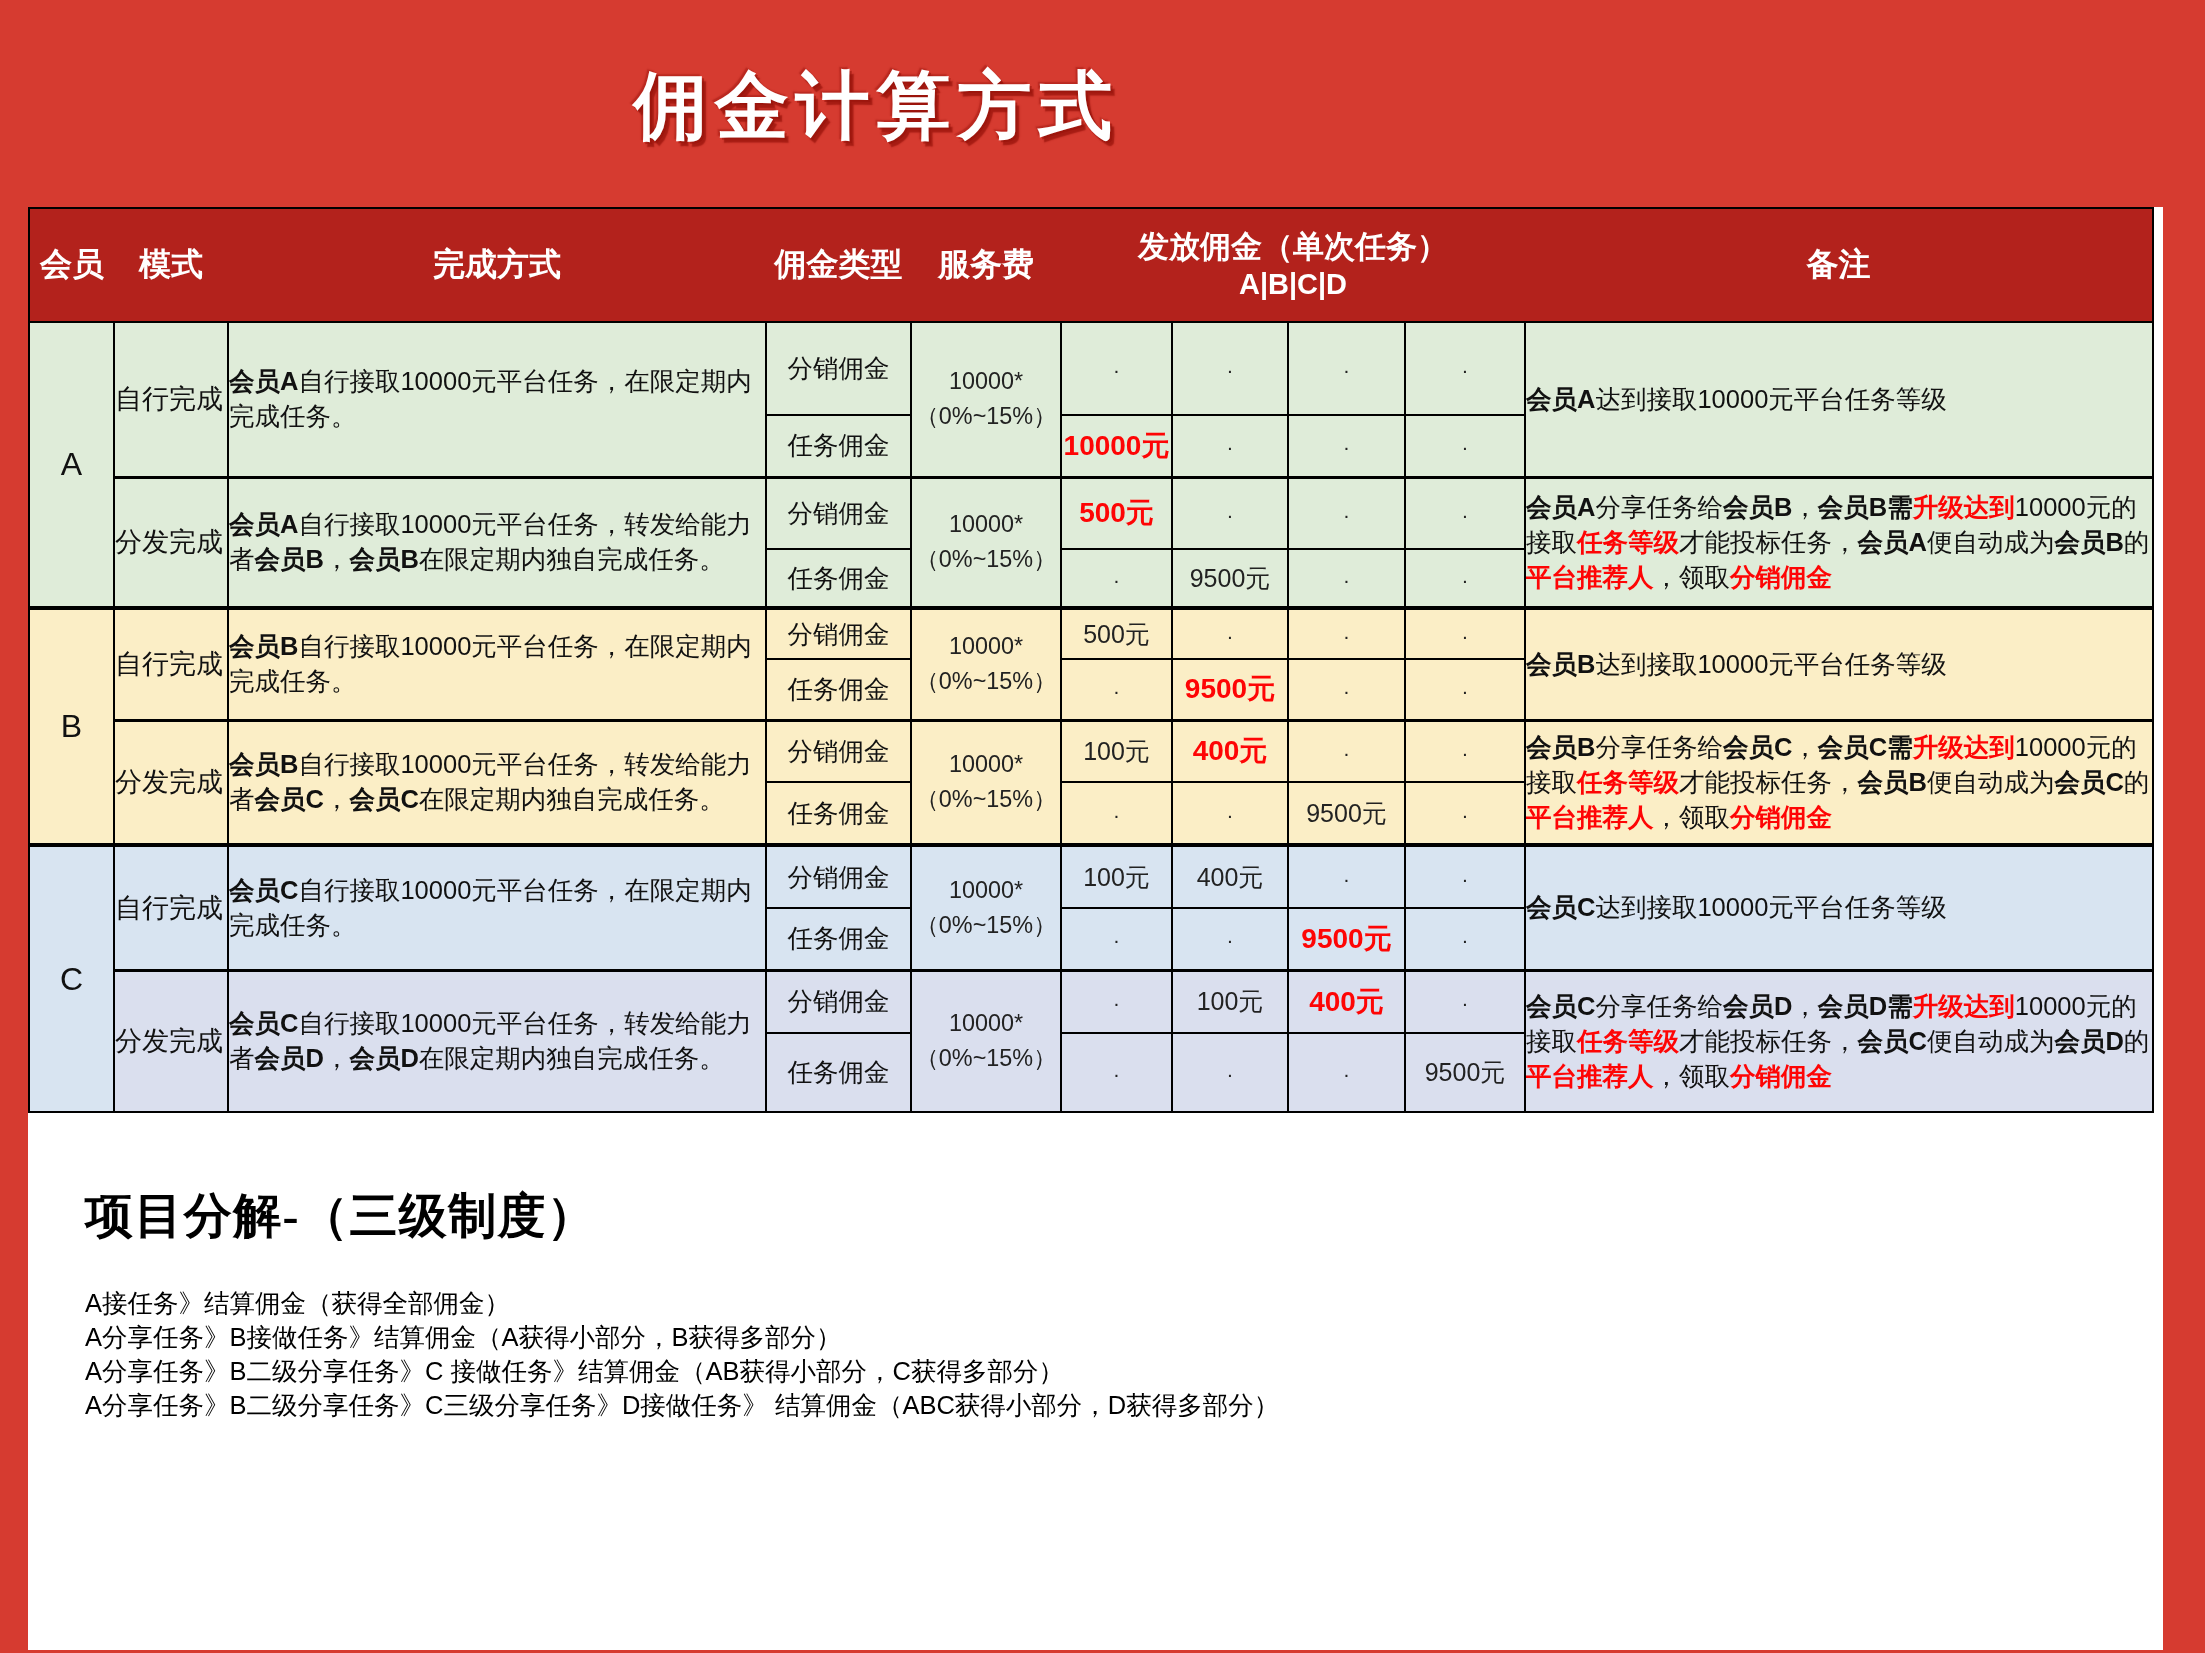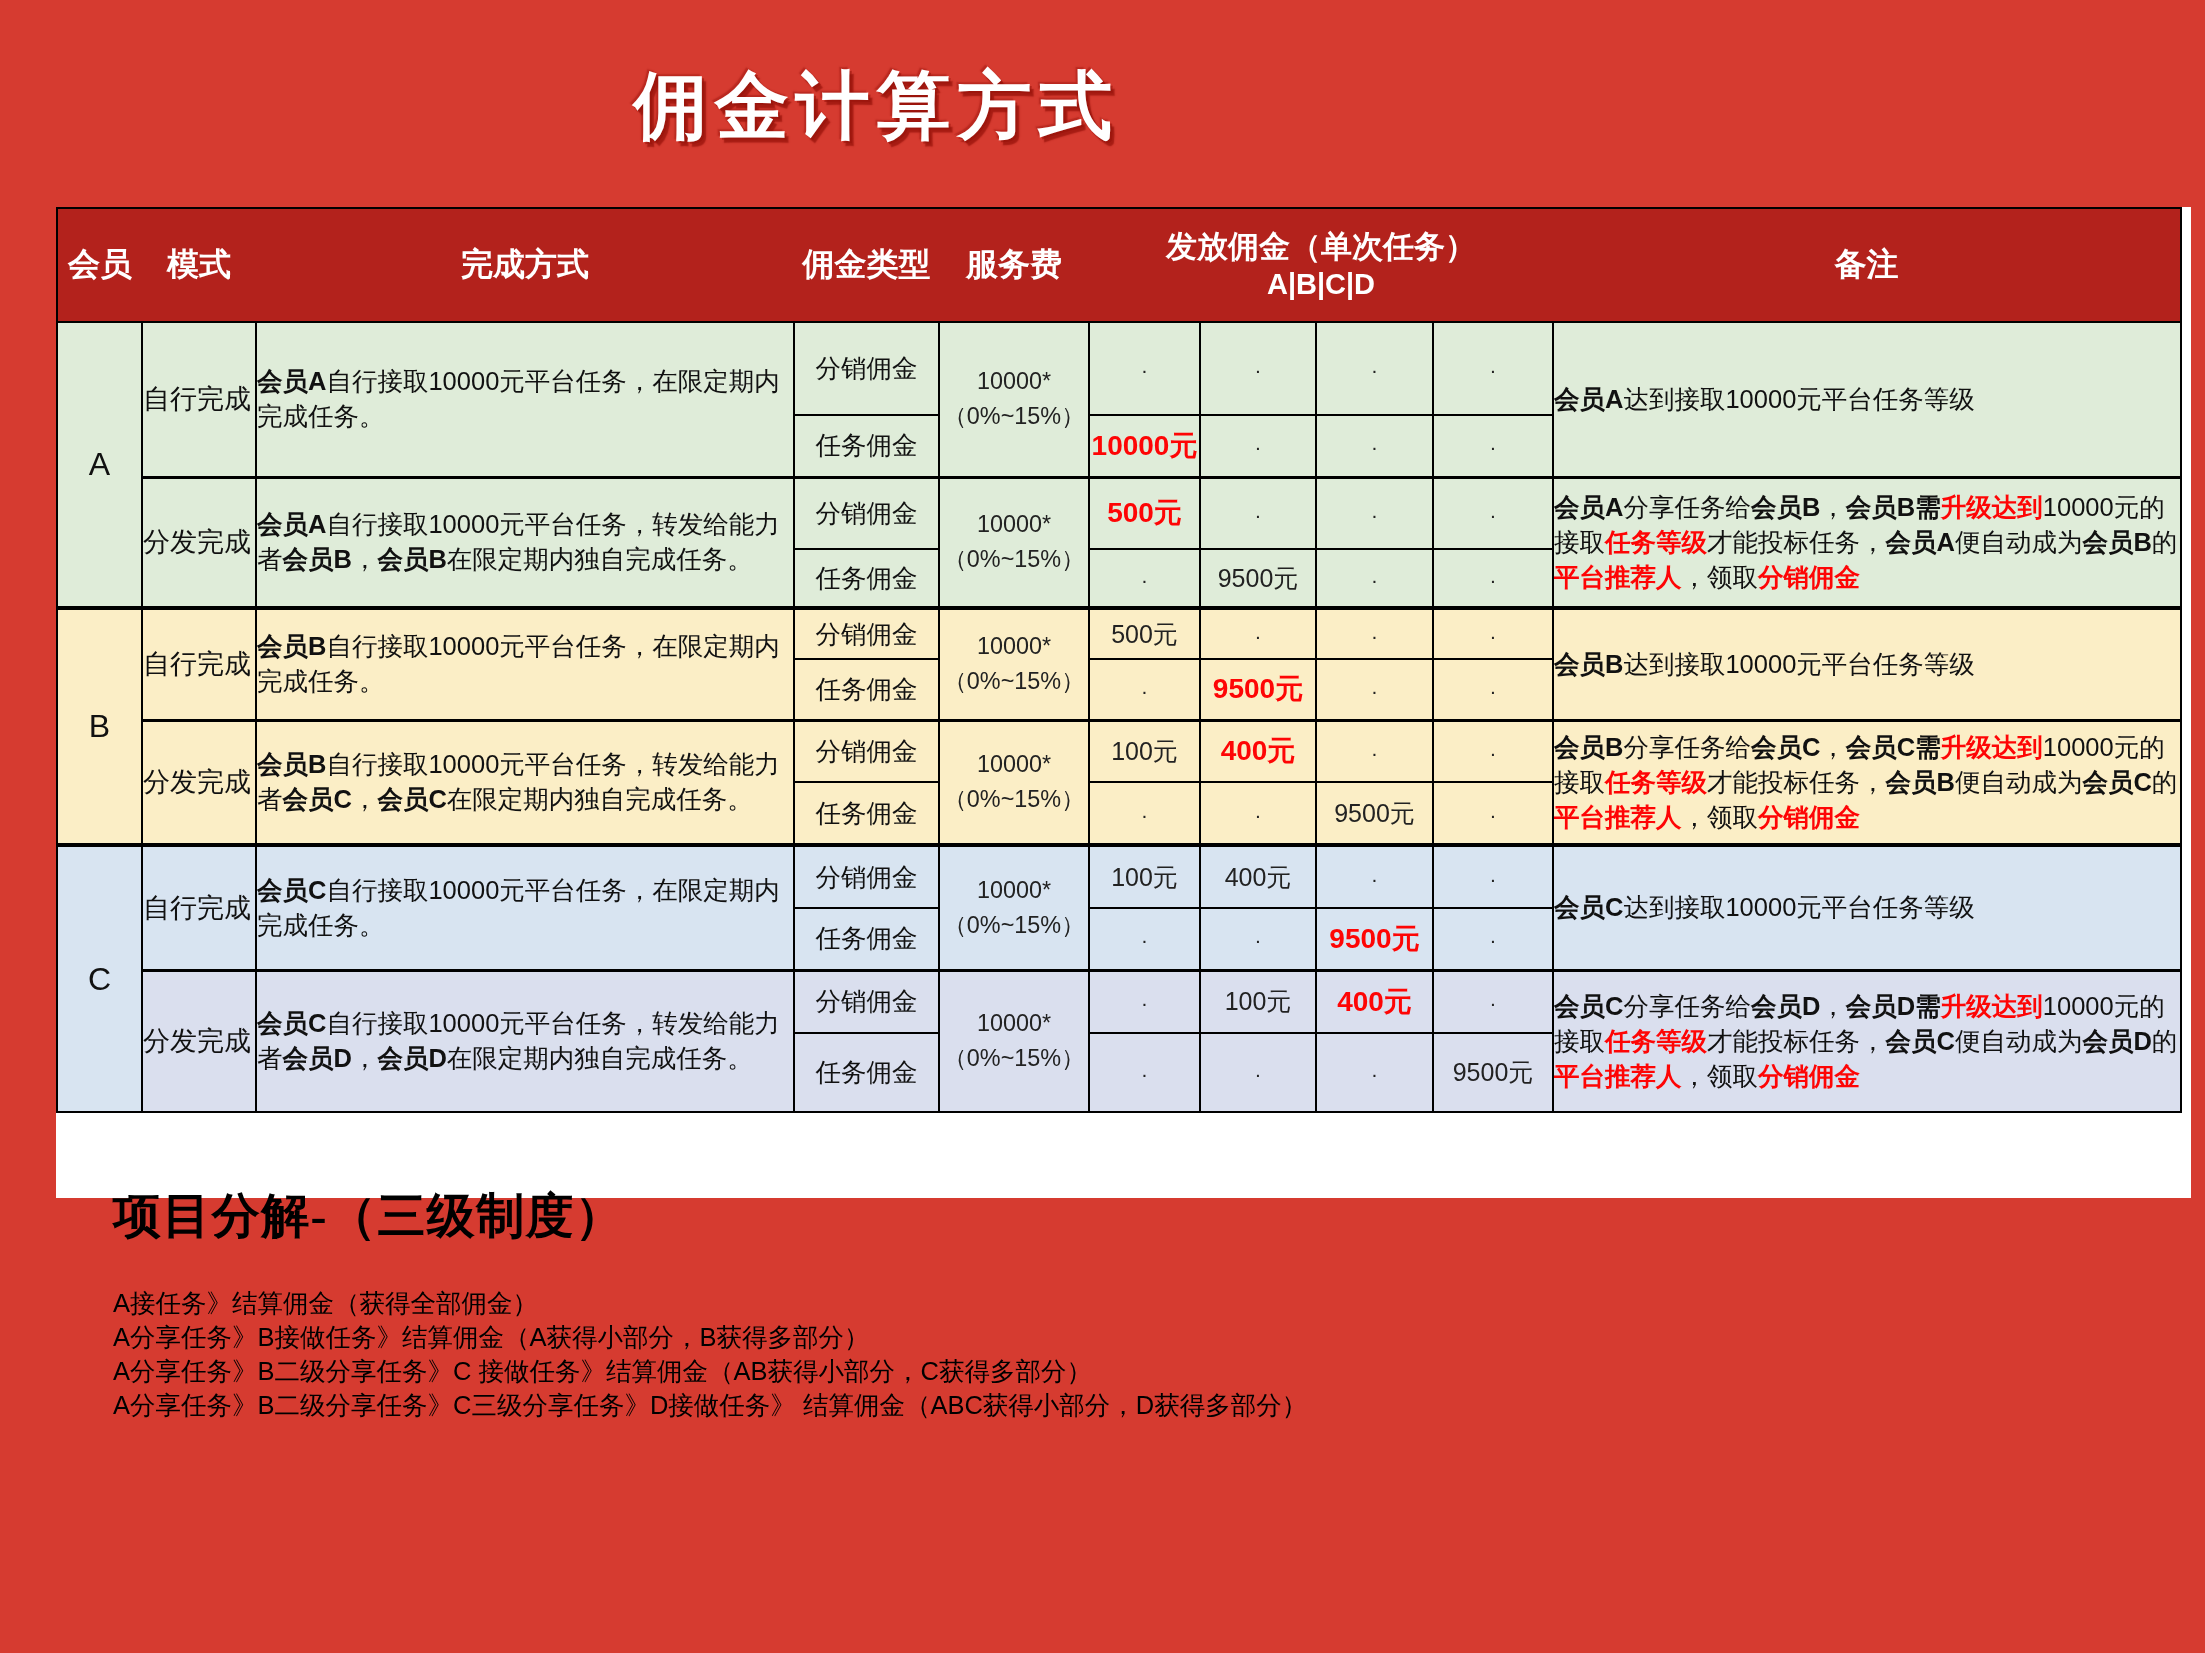--- a/index.html
+++ b/index.html
@@ -11,21 +11,21 @@
   }
   
   .main-title{
     position:absolute;top:57px;left:0;width:1753px;text-align:center;
     font-size:74px;font-weight:900;color:#ffffff;letter-spacing:6.9px;
     font-family:"Liberation Serif","DejaVu Serif",serif;
     text-shadow:4.1px 4.8px 1.4px rgba(150,18,10,.75), -2.1px -2.1px 1.4px rgba(150,18,10,.45), 2.1px 2.1px 0 rgba(150,18,10,.55);
   }
   
   .panel{
-    position:absolute;left:56px;top:207px;width:2135px;height:991px;
+    position:absolute;left:28px;top:207px;width:2135px;height:1443px;
     background:#ffffff;
   }
   
   table.sheet{
     border-collapse:collapse;table-layout:fixed;width:2125px;
     position:absolute;left:0;top:0;
   }
   table.sheet thead th{
     background:#b3221c;color:#ffffff;border:none;height:112px;
     font-size:32px;font-weight:700;text-align:center;vertical-align:middle;

